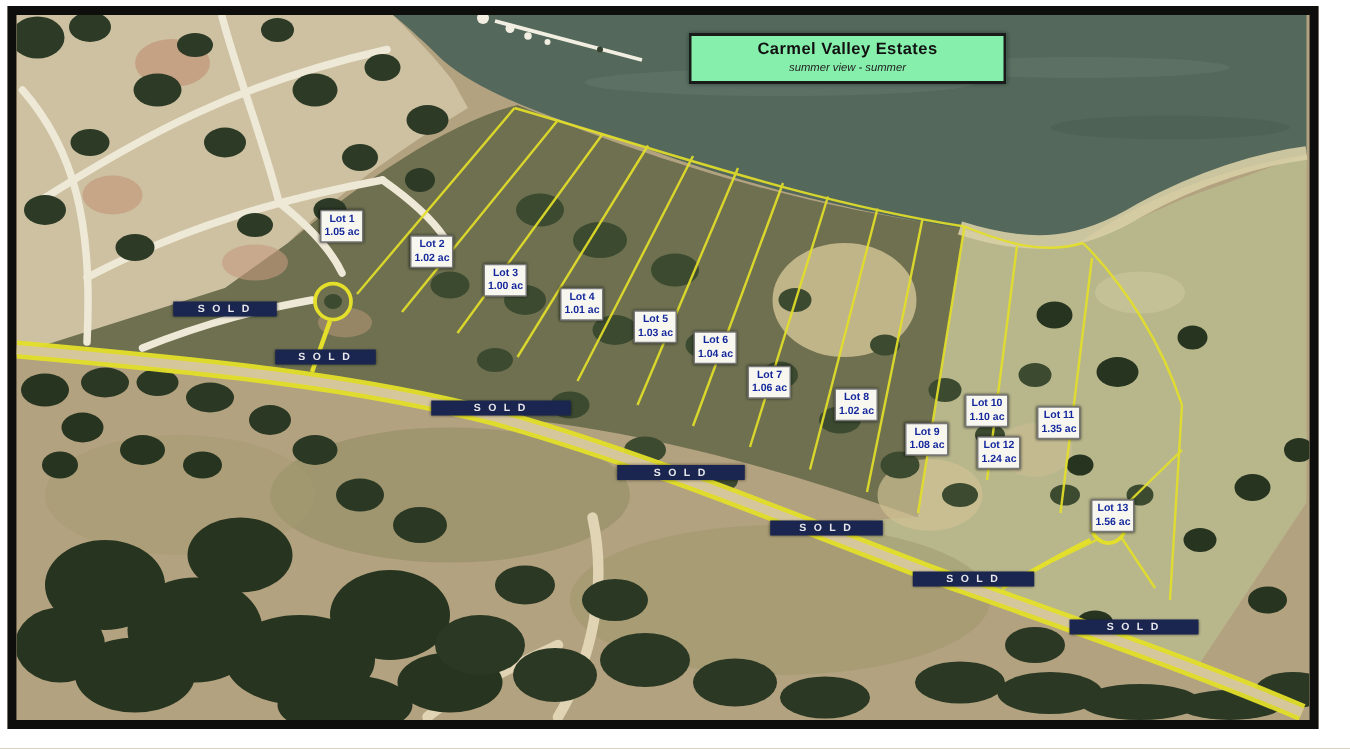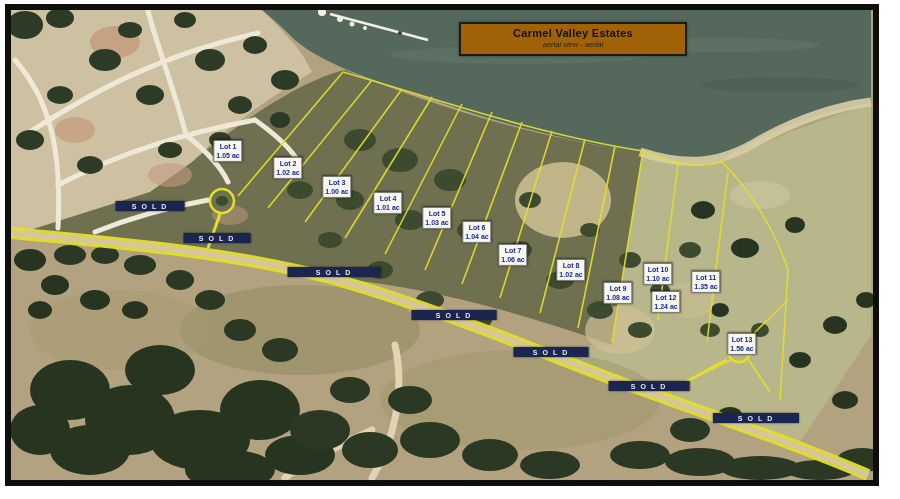--- a/index.html
+++ b/index.html
@@ -20,22 +20,22 @@
     text-align:center;padding:1px 2px;white-space:nowrap;
     box-shadow:0 0 2px rgba(0,0,0,.55);
   }
   .sold-label{
     position:absolute;transform:translate(-50%,-50%);
     background:#1b2650;color:#e8e8ec;font-size:7px;font-weight:bold;
     letter-spacing:5px;text-align:center;padding:2px 0 1px 3px;
     white-space:nowrap;box-shadow:0 0 2px rgba(0,0,0,.6);overflow:hidden;
   }
   .title-box{
-    position:absolute;left:459px;top:22px;width:228px;height:34px;
-    background:#a16207;border:2px solid #1a1a1a;box-sizing:border-box;
+    position:absolute;left:459px;top:22px;width:212px;height:34px;
+    background:#86efac;border:2px solid #1a1a1a;box-sizing:border-box;
     text-align:center;box-shadow:0 0 3px rgba(0,0,0,.4);
   }
   .title-box .l1{font-size:11px;font-weight:bold;color:#111;margin-top:3px;letter-spacing:.3px;}
   .title-box .l2{font-size:7.5px;color:#222;font-style:italic;margin-top:1px;}
 </style>
 </head>
 <body>
 
 <div class="map-frame">
   <svg width="862" height="470" viewBox="11 10 862 470">
@@ -287,14 +287,14 @@
     <div class="sold-label" style="left: 217px; top: 238px; width: 64px;">SOLD</div>
     <div class="sold-label" style="left: 334px; top: 272px; width: 90px;">SOLD</div>
     <div class="sold-label" style="left: 454px; top: 315px; width: 82px;">SOLD</div>
     <div class="sold-label" style="left: 551px; top: 352px; width: 72px;">SOLD</div>
     <div class="sold-label" style="left: 649px; top: 386px; width: 78px;">SOLD</div>
     <div class="sold-label" style="left: 756px; top: 418px; width: 83px;">SOLD</div>
   </div>
 
 <div class="title-box">
   <div class="l1">Carmel Valley Estates</div>
-  <div class="l2">aerial view  -  aerial</div>
+  <div class="l2">summer view  -  summer</div>
 </div>
 
 </body></html>

